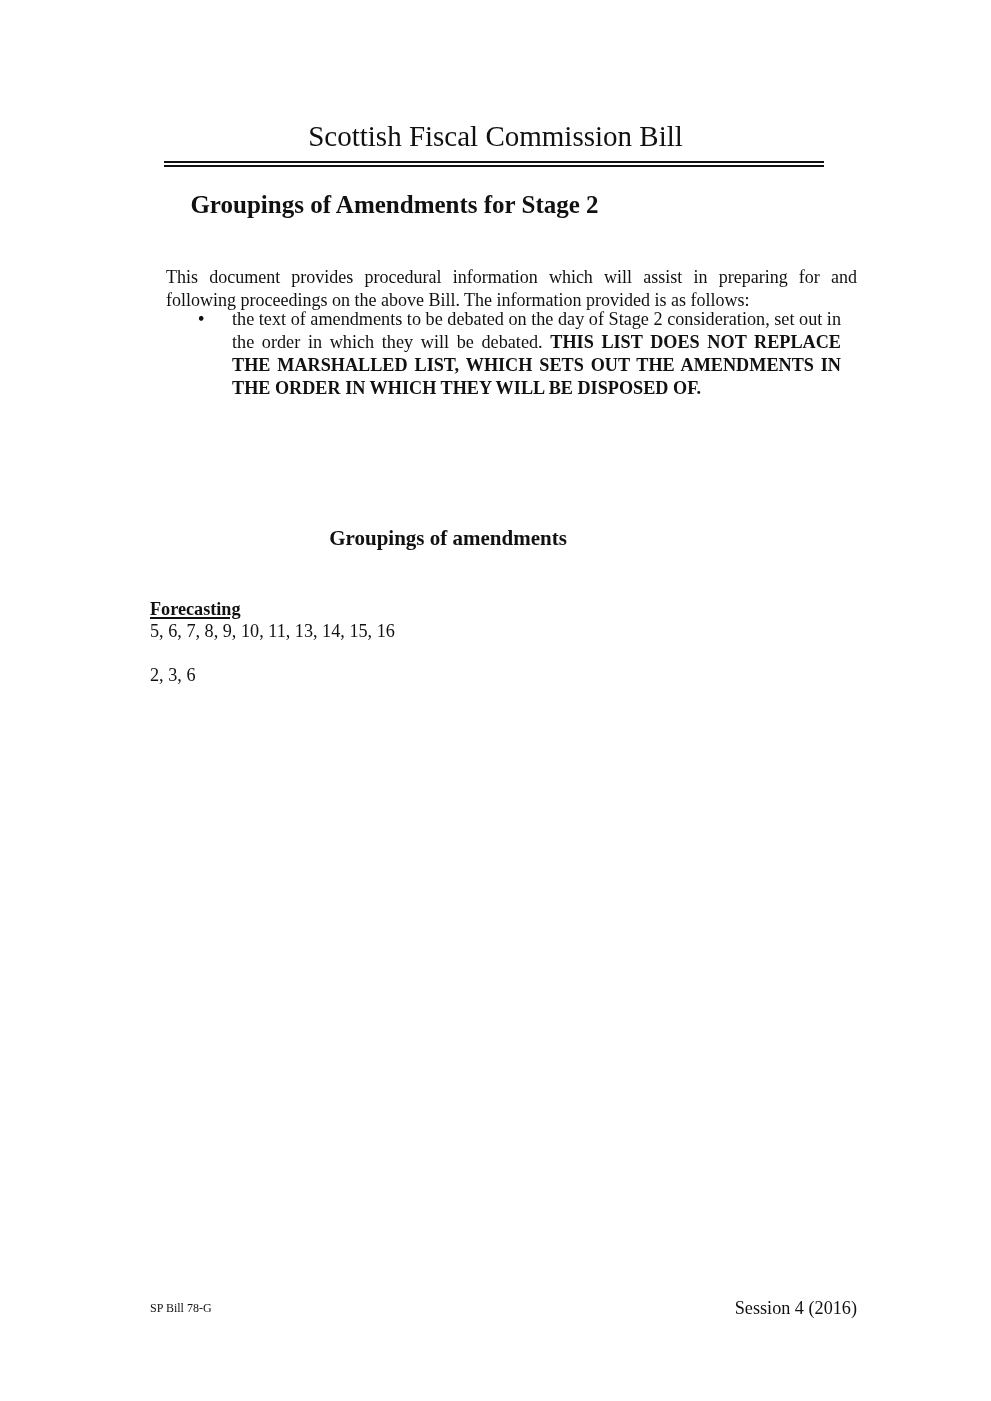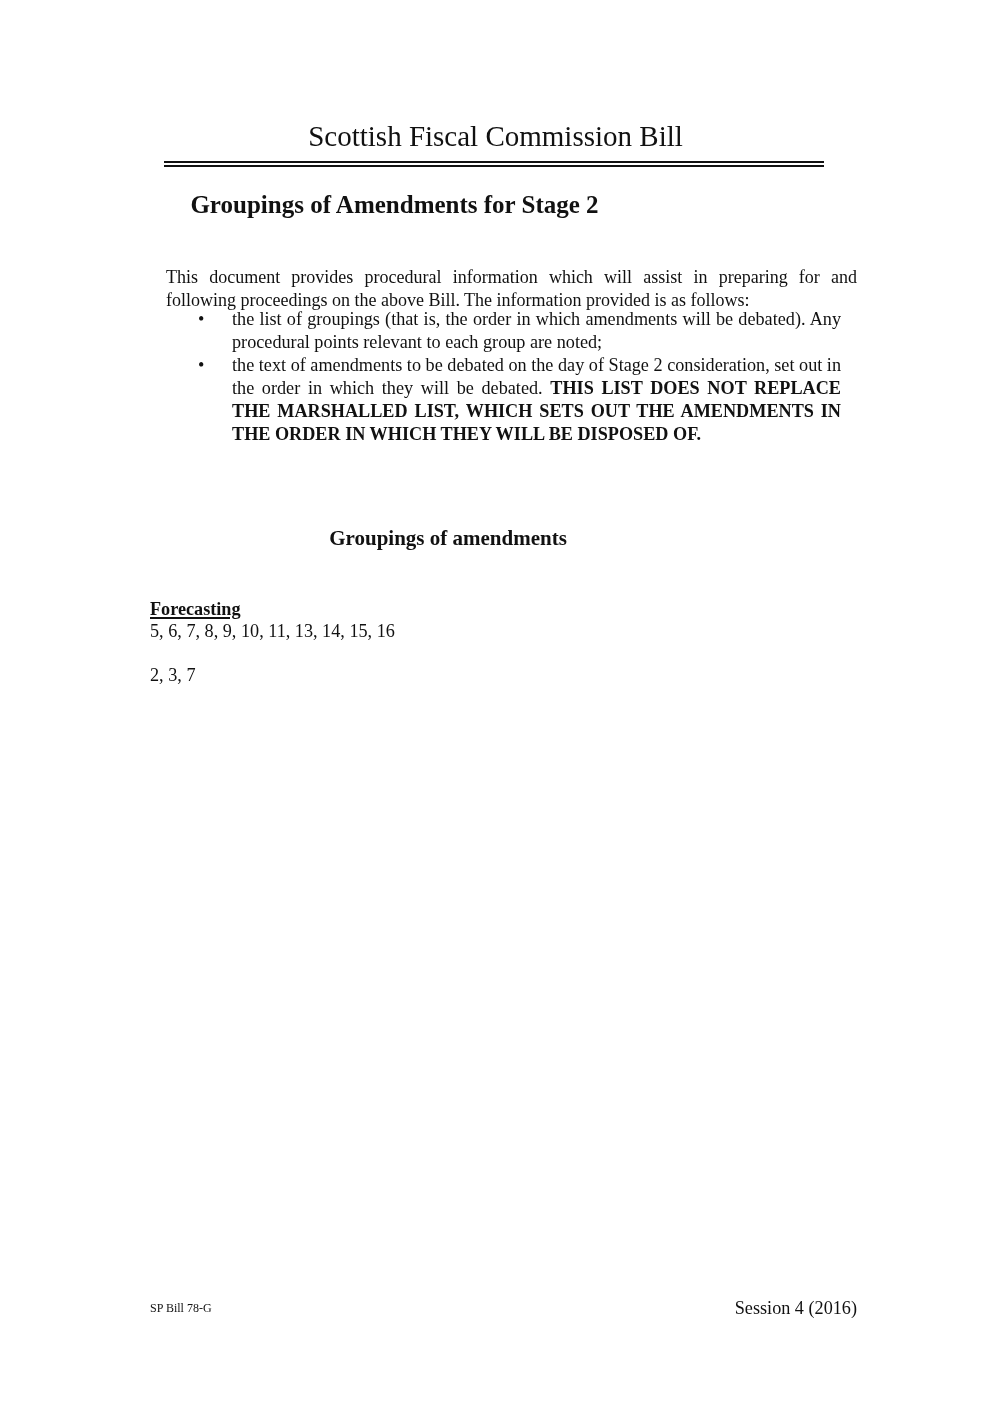--- a/index.html
+++ b/index.html
@@ -147,36 +147,35 @@
     <div class="r2"></div>
   </div>
 
   <div class="subtitle">Groupings of Amendments for Stage 2</div>
 
   <p class="intro">This document provides procedural information which will assist in preparing for and following proceedings on the above Bill.  The information provided is as follows:</p>
 
   <ul class="bullets">
     <li>
       <span class="bullet">•</span>
-      <span>the list of groupings (that is, the order in which amendments will be debated).  Any procedural points relevant to each group are noted;</span>
     </li>
     <li>
       <span class="bullet">•</span>
       <span>the text of amendments to be debated on the  day of Stage 2 consideration, set out in the order in which they will be debated.  </span><span class="bold">THIS LIST DOES NOT REPLACE THE MARSHALLED LIST, WHICH SETS OUT THE AMENDMENTS IN THE ORDER IN WHICH THEY WILL BE DISPOSED OF.</span>
     </li>
   </ul>
 
   <div class="section-heading">Groupings of amendments</div>
 
   <div class="groups">
     <div class="group">
       <span class="group-title">Forecasting</span>
       <span class="group-amendments">5, 6, 7, 8, 9, 10, 11, 13, 14, 15, 16</span>
     </div>
     <div class="group">
-      <span class="group-amendments">2, 3, 7</span>
+      <span class="group-amendments">2, 3, 6</span>
     </div>
   </div>
 
   <div class="footer-left">SP Bill 78-G</div>
   <div class="footer-right">Session 4 (2016)</div>
 
 </div>
 
 </body></html>

